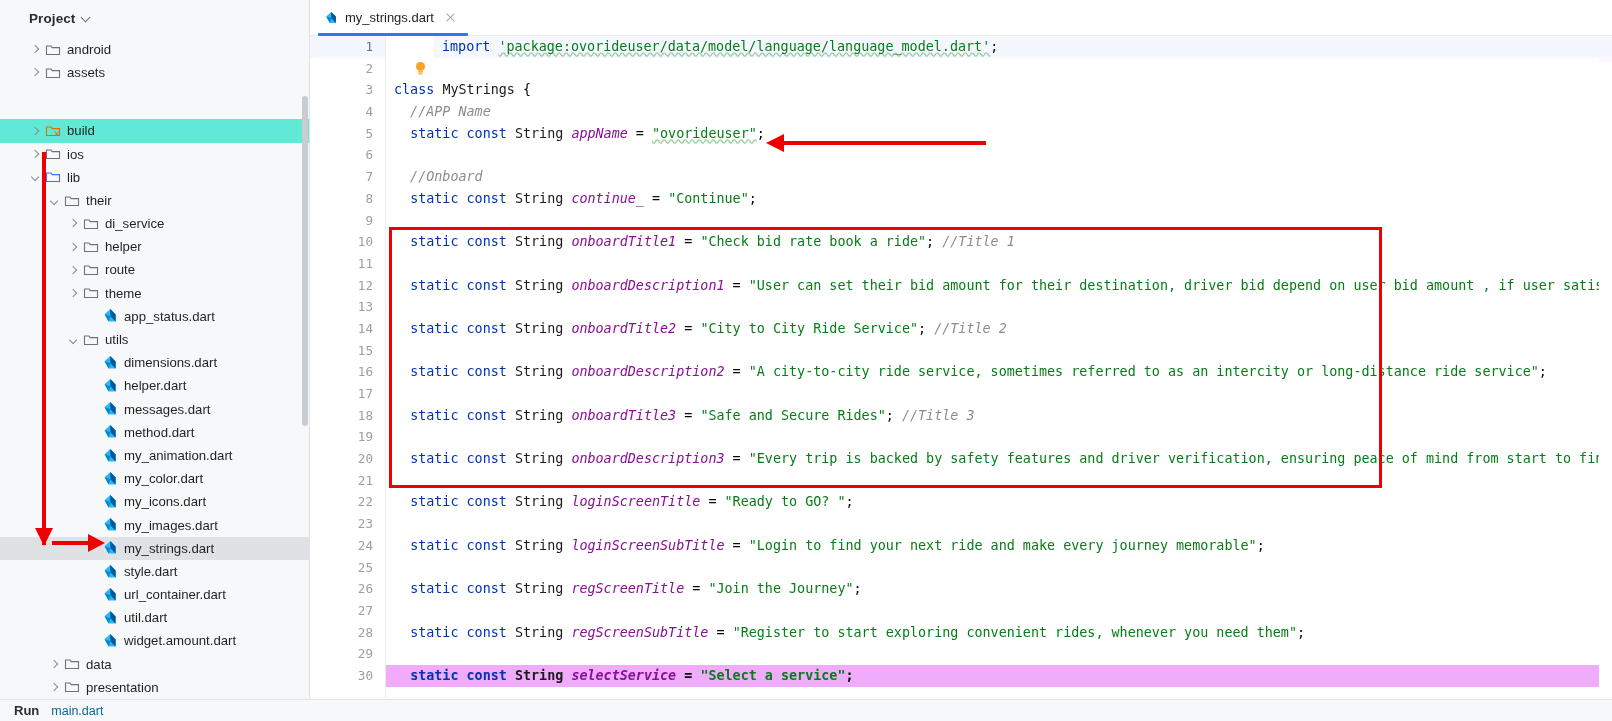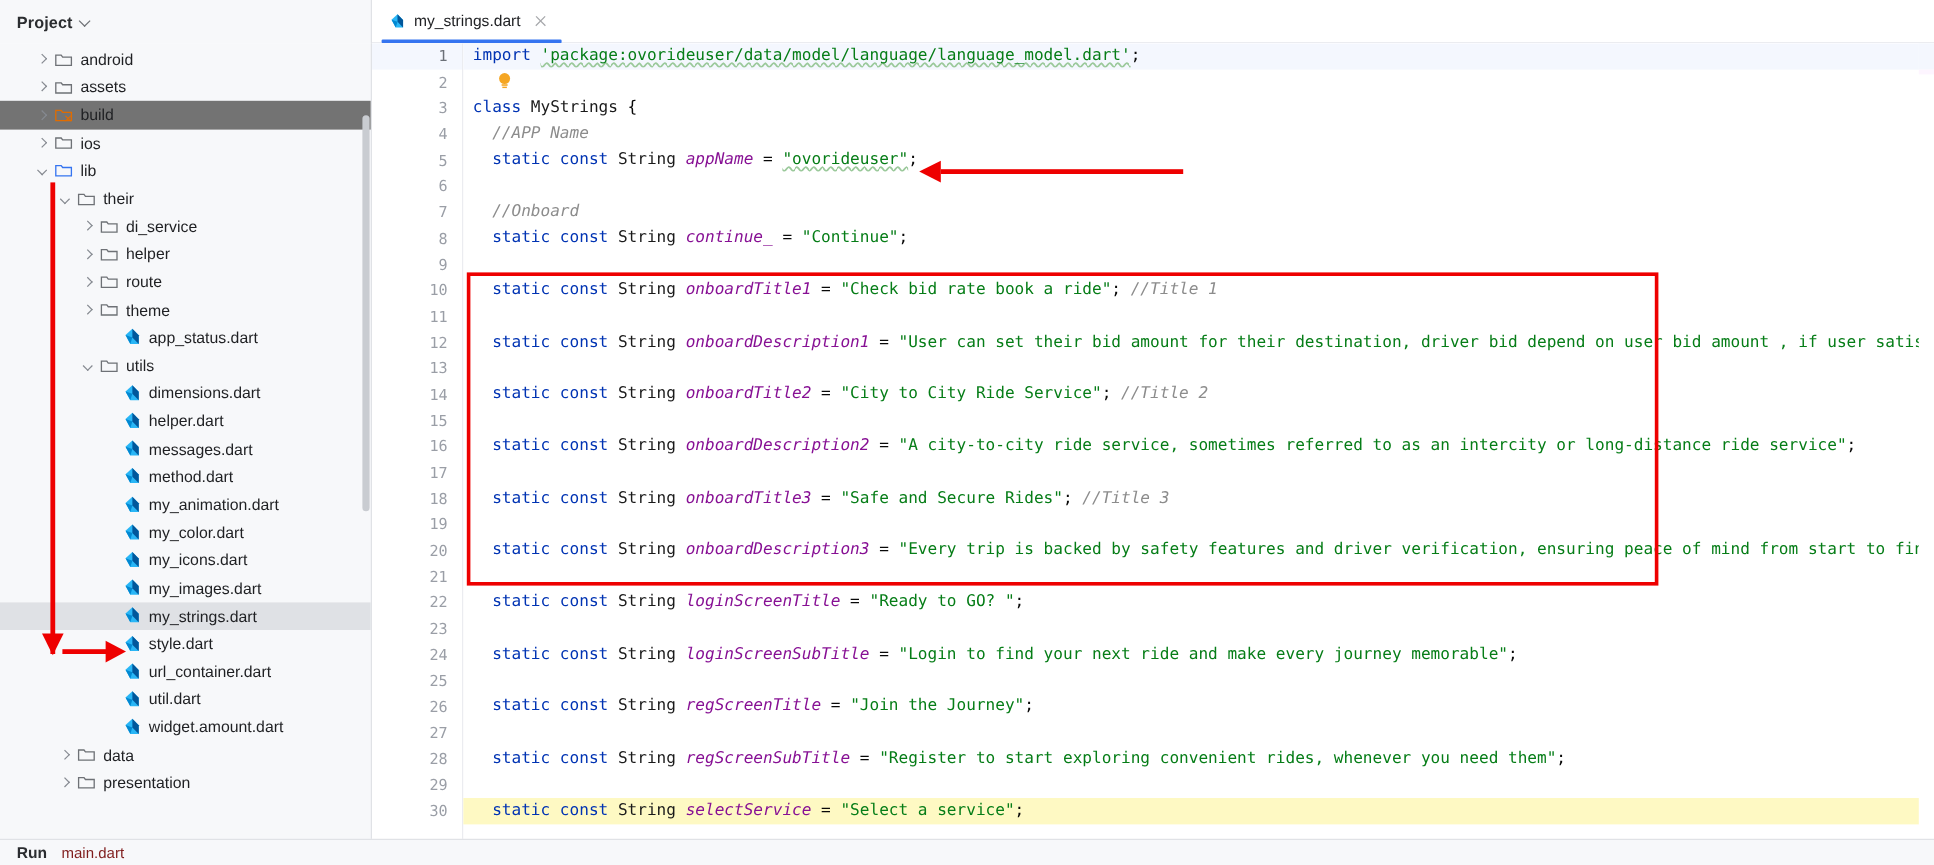--- a/index.html
+++ b/index.html
@@ -13,21 +13,21 @@
 
   
   .topRow { display: flex; height: 36px; flex: 0 0 36px; }
   .projHeader {
     width: 310px; flex: 0 0 310px;
     background: #f7f8fa;
     border-right: 1px solid #e0e2e6;
     display: flex; align-items: center;
     padding-left: 14px; gap: 7px;
   }
-  .projHeader .ttl { font-size: 13.5px; color: #2b2d30; font-weight: 600; letter-spacing: .1px; }
+  .projHeader .ttl { font-size: 13.5px; color: #2b2d30; font-weight: 600; letter-spacing: .1px; margin-left: 15px; }
   .chev { width: 10px; height: 10px; position: relative; }
   .chev::after {
     content: ""; position: absolute; left: 0; top: 1px;
     width: 6px; height: 6px;
     border-right: 1.4px solid #6e7176; border-bottom: 1.4px solid #6e7176;
     transform: rotate(45deg);
   }
   .tabBar {
     flex: 1; background: #ffffff;
     display: flex; align-items: flex-end;
@@ -68,21 +68,21 @@
     position: relative;
     overflow: hidden;
     padding-top: 2px;
   }
   .row {
     height: 23.2px; display: flex; align-items: center;
     font-size: 13.2px; color: #1f2023; white-space: nowrap;
     position: relative;
   }
   .row.sel { background: #dfe1e5; }
-  .row.build { background: #737373; }
+  .row.build { background: #5eead4; margin-top: 35px; }
   .arrow {
     width: 13px; height: 13px; flex: 0 0 13px; position: relative; margin-right: 3px;
   }
   .arrow.closed::after {
     content: ""; position: absolute; left: 3px; top: 3.2px;
     width: 5.2px; height: 5.2px;
     border-right: 1.35px solid #868a91; border-top: 1.35px solid #868a91;
     transform: rotate(45deg);
   }
   .arrow.open::after {
@@ -117,22 +117,22 @@
     position: absolute; left: 76px; top: 0; right: 0; bottom: 0;
     overflow: hidden;
   }
   .cl {
     height: 21.7px; line-height: 21.7px;
     font-family: "DejaVu Sans Mono", monospace;
     font-size: 13.4px;
     white-space: pre; color: #080808;
     padding-left: 8px;
   }
-  .cl.cur { background: #f4f7fe; }
-  .cl.last { background: #fef9c3; }
+  .cl.cur { background: #f4f7fe; margin-left: 48px; }
+  .cl.last { background: #f0abfc; font-weight: bold; }
 
   .kw   { color: #0033b3; }
   .type { color: #1a1a1a; }
   .ident{ color: #871094; font-style: italic; }
   .str  { color: #067d17; }
   .cmt  { color: #8c8c8c; font-style: italic; }
   .pun  { color: #080808; }
   .strwarn { color: #067d17; text-decoration: underline wavy #9bc99b; text-decoration-skip-ink: none; }
 
   .bulb {
@@ -158,21 +158,21 @@
   }
 
   
   .runStrip {
     position: absolute; left: 0; right: 0; bottom: 0; height: 22px;
     background: #f7f8fa; border-top: 1px solid #e0e2e6;
     display: flex; align-items: center; gap: 12px; padding-left: 14px;
     overflow: hidden;
   }
   .runStrip .rs { font-size: 13px; color: #2b2d30; font-weight: 600; }
-  .runStrip .rf { font-size: 12.5px; color: #7f1d1d; }
+  .runStrip .rf { font-size: 12.5px; color: #0369a1; }
 
   
   .ann { position: absolute; pointer-events: none; }
   .annBox {
     left: 389px; top: 227px; width: 993px; height: 261px;
     border: 3px solid #ee0000;
   }
   .vLine { left: 42px; top: 152px; width: 4px; height: 393px; background: #ee0000; }
   .vHead {
     left: 35px; top: 528px; width: 0; height: 0;

